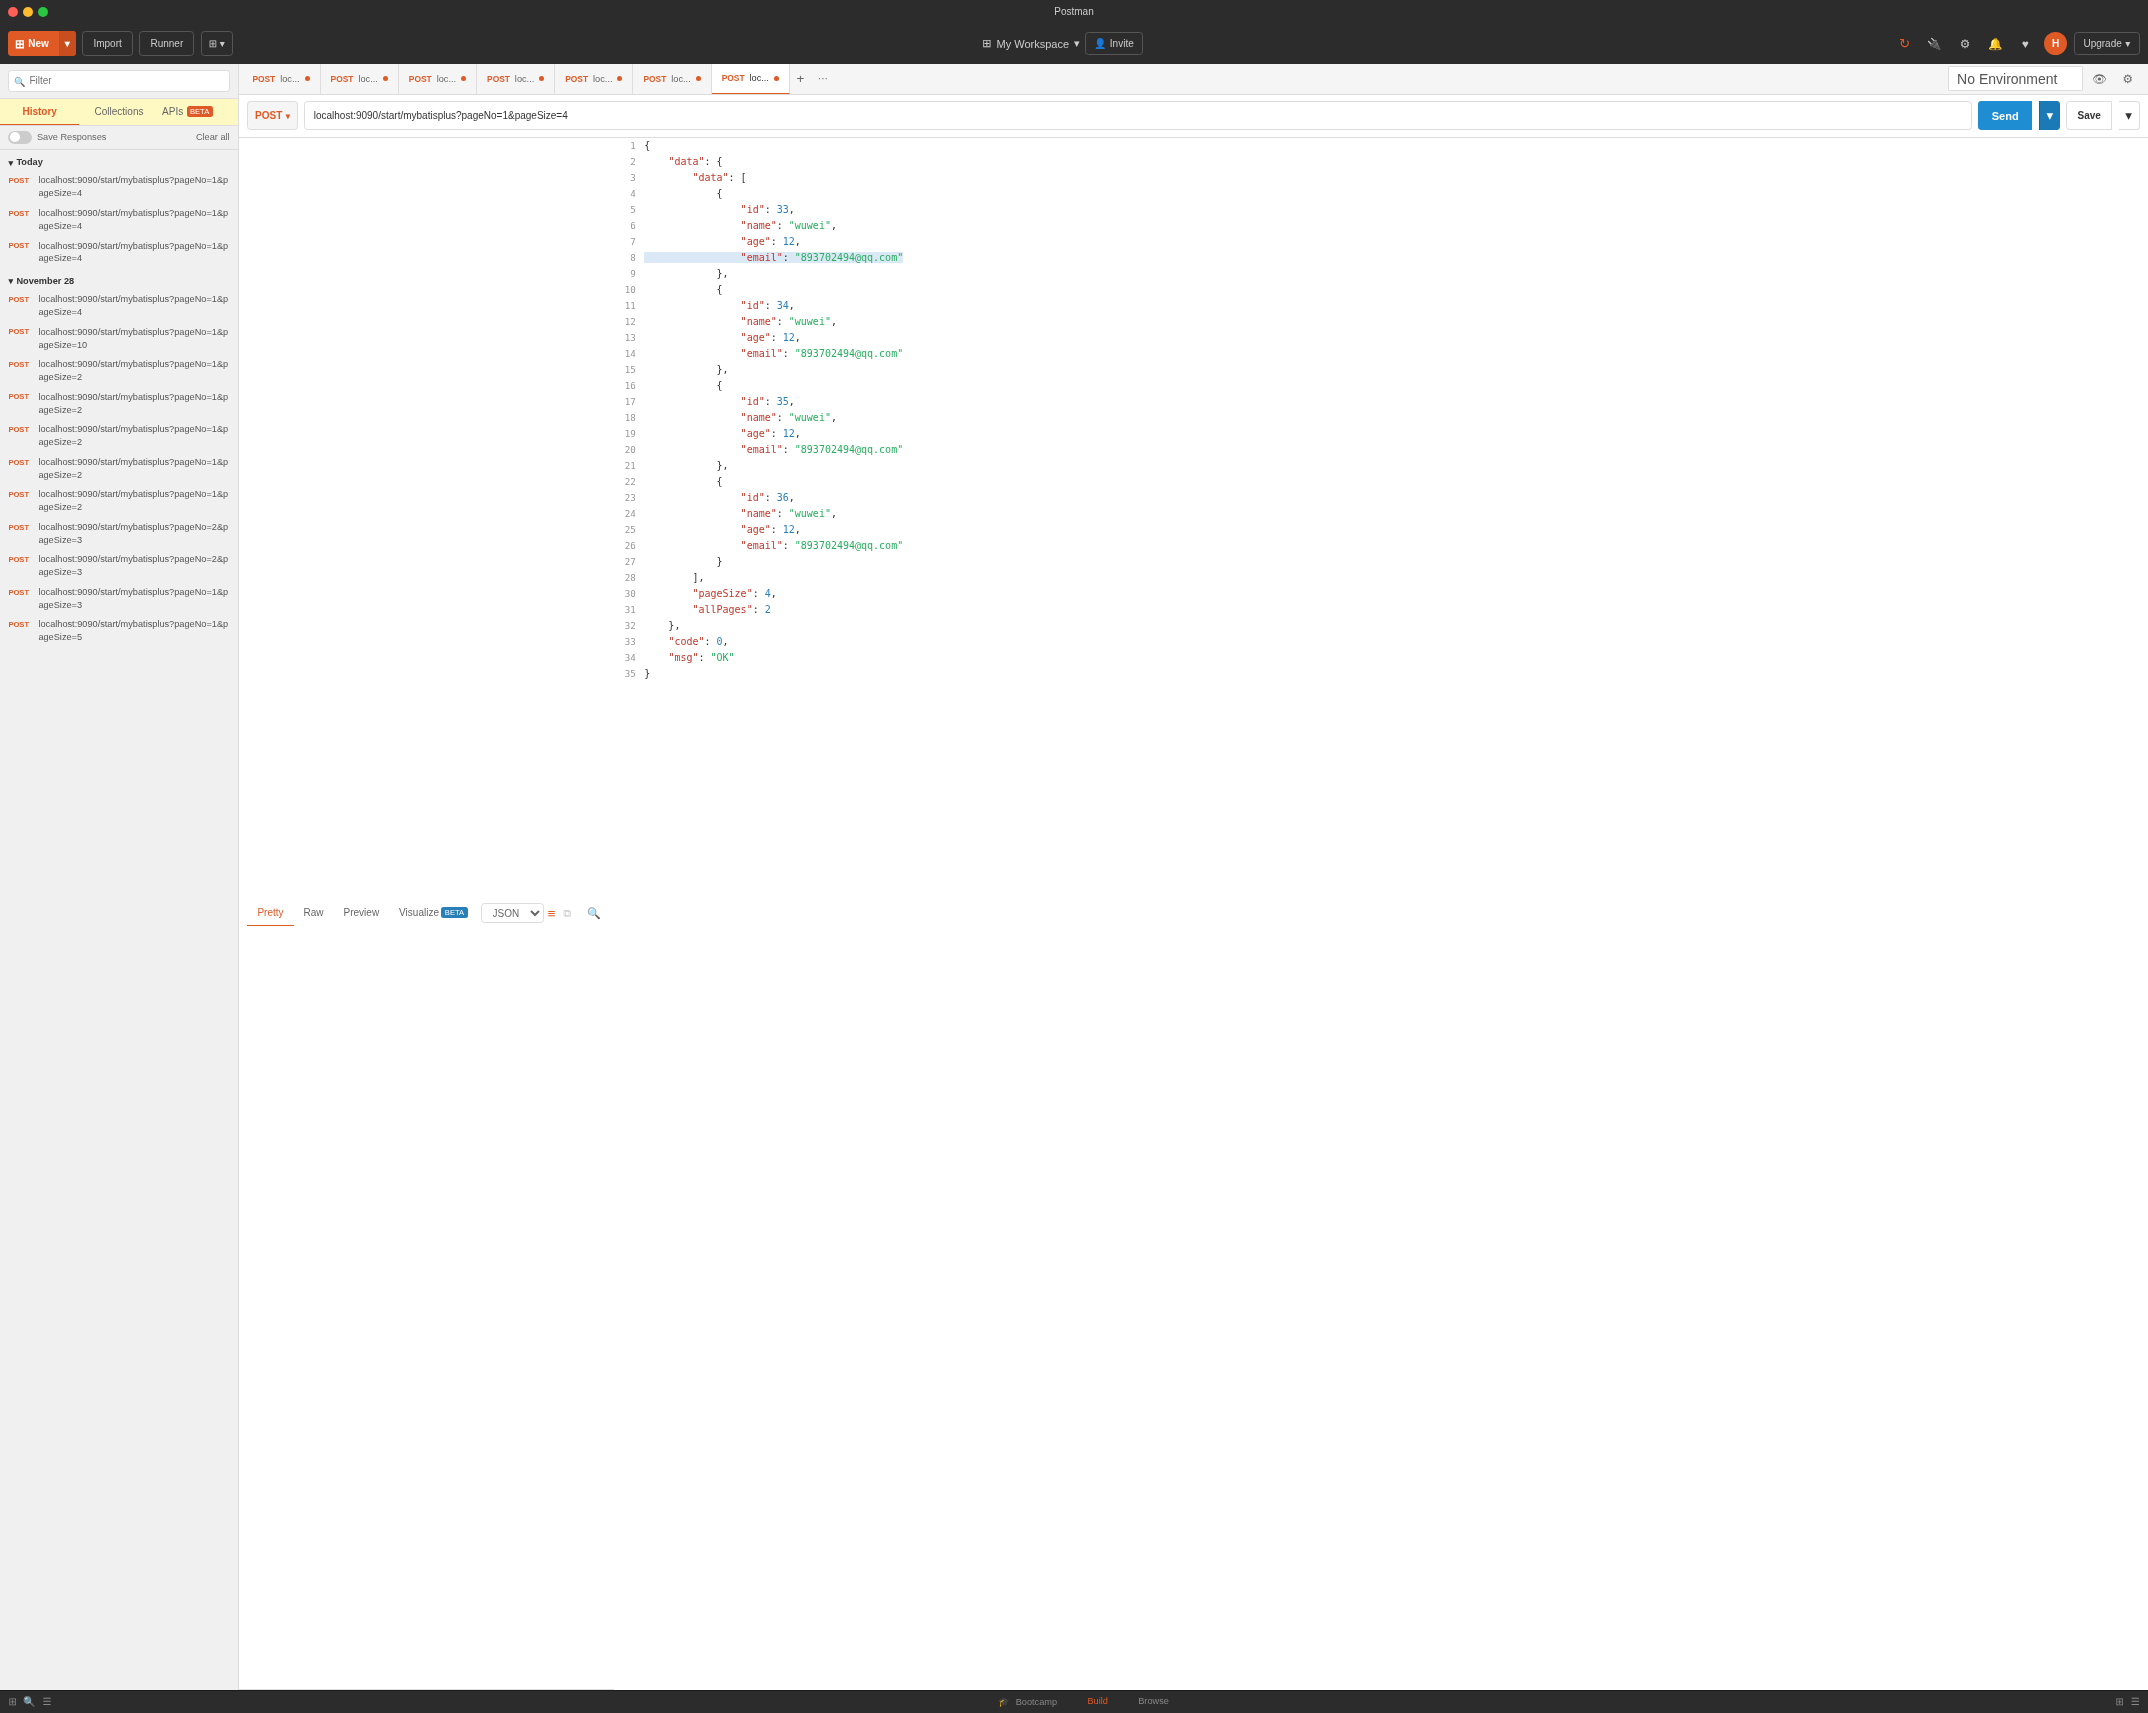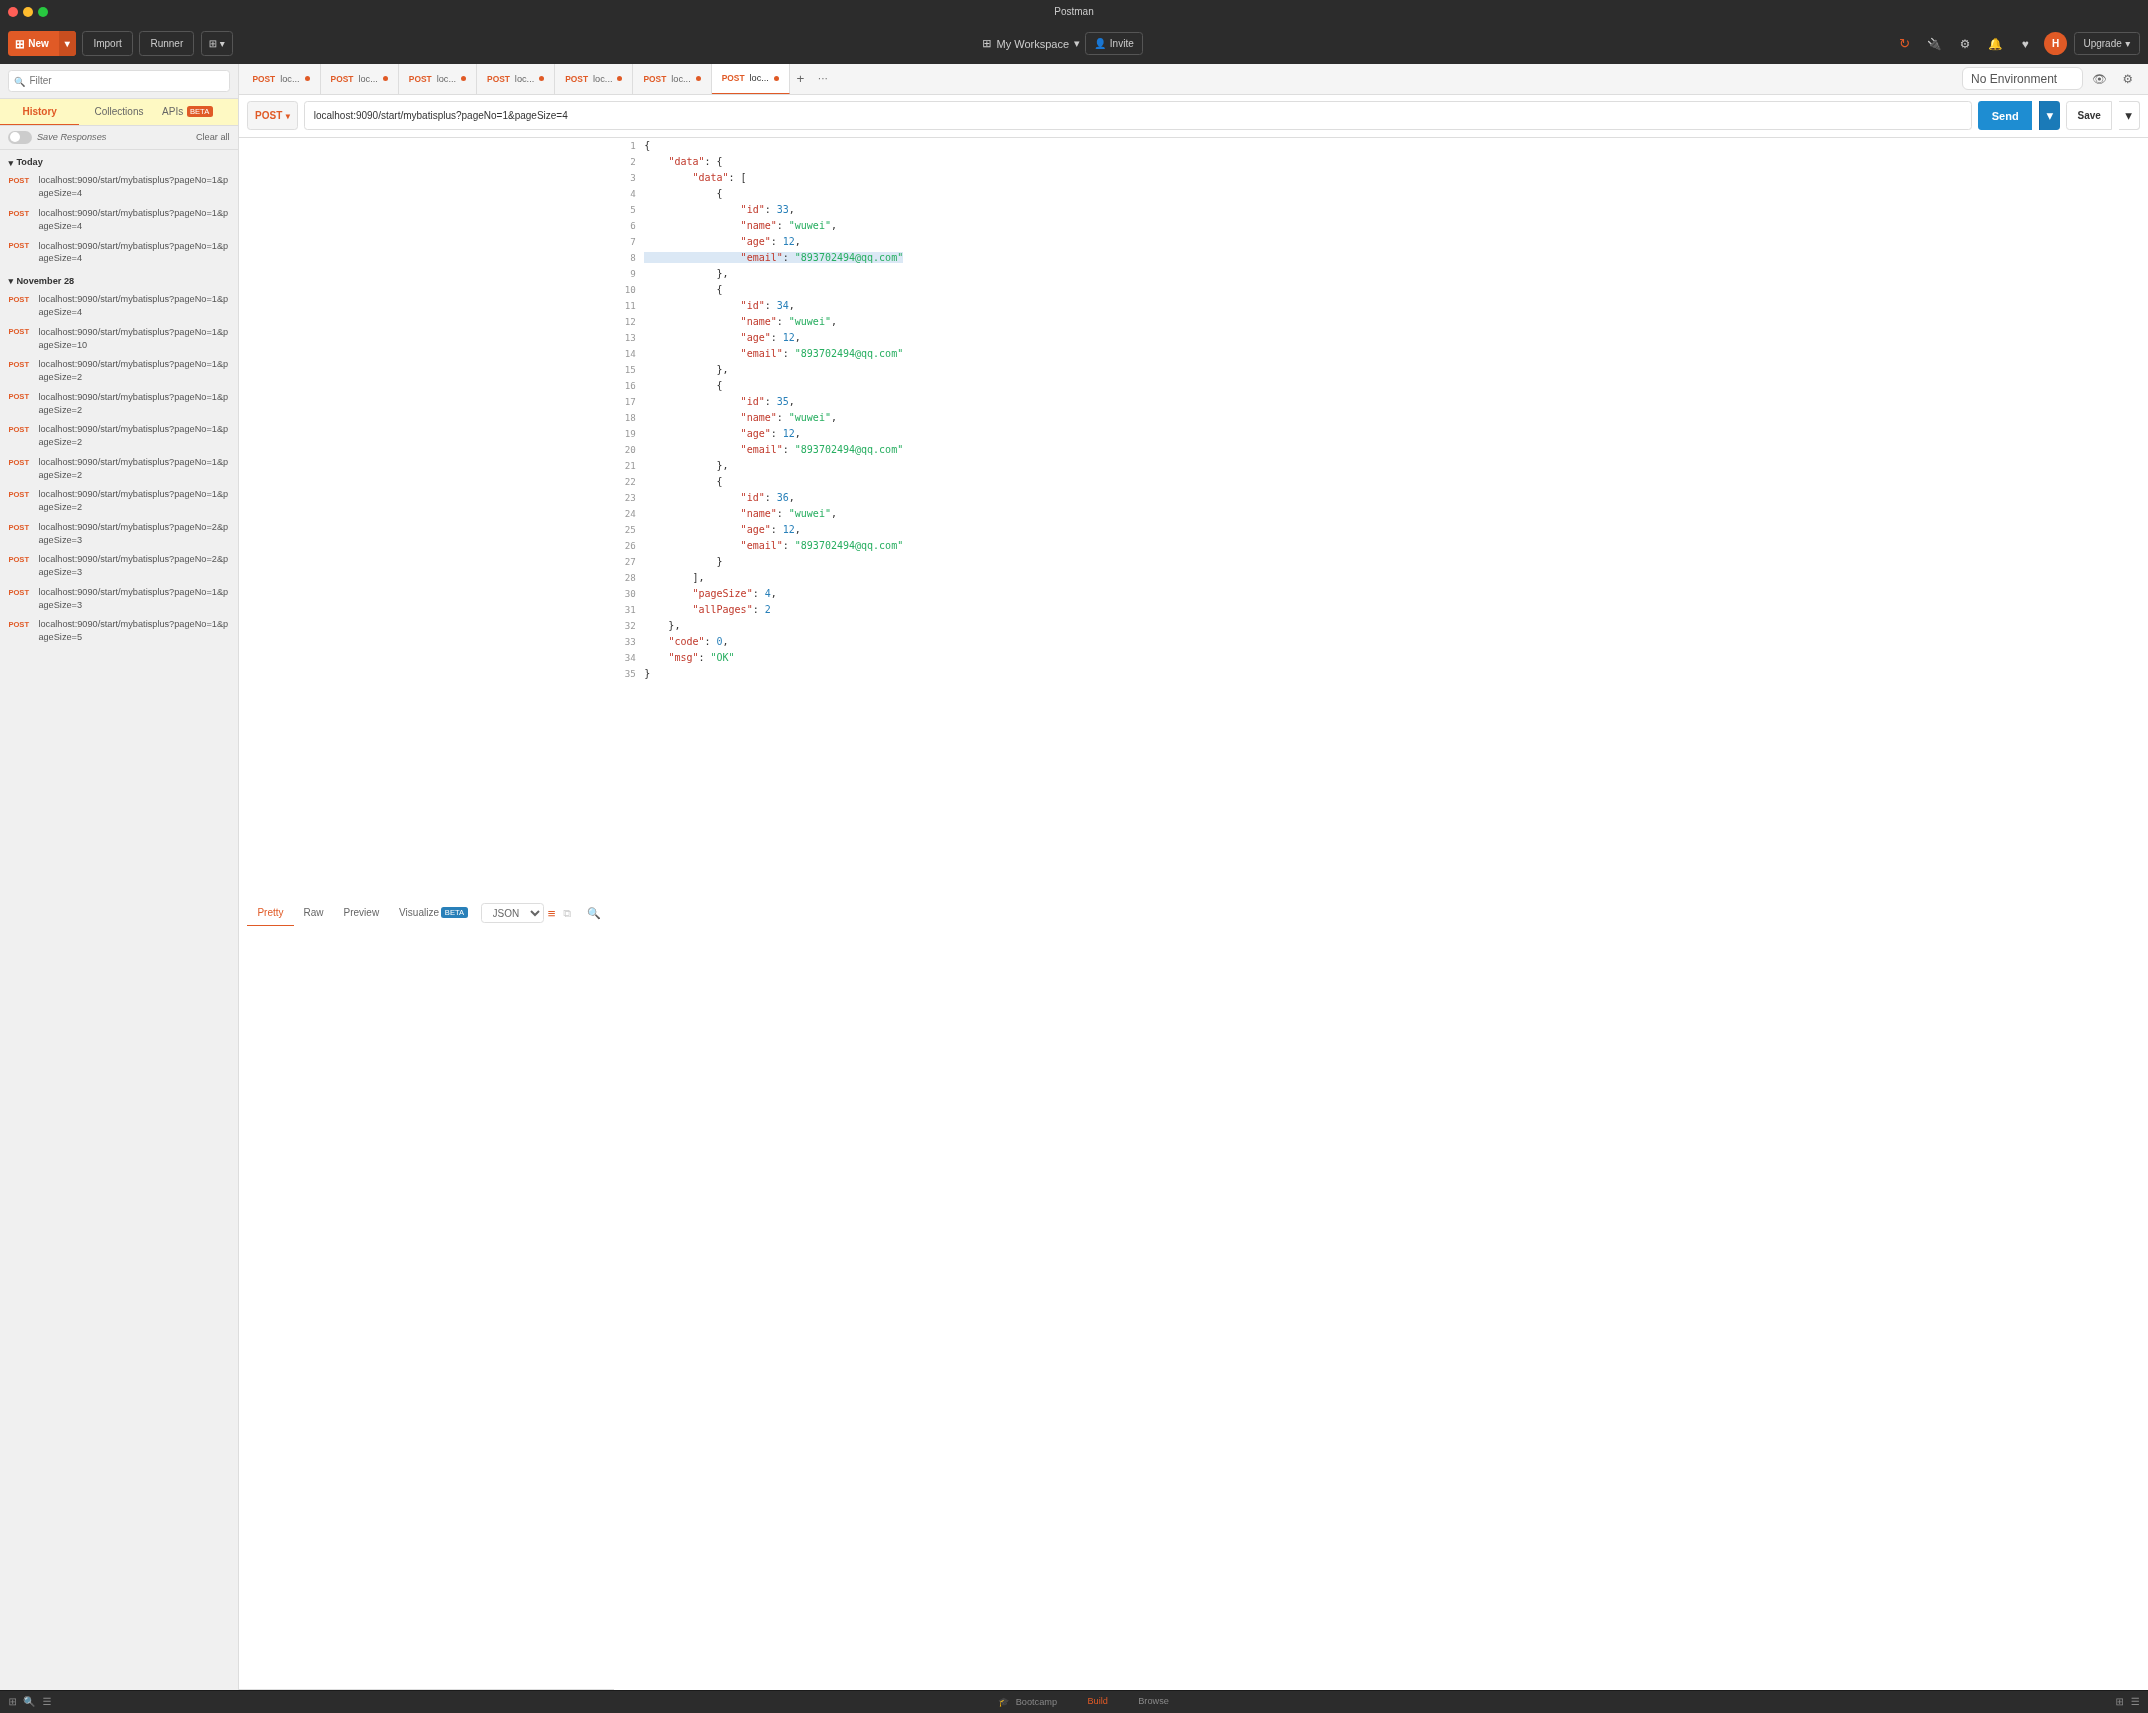--- a/index.html
+++ b/index.html
@@ -34,21 +34,21 @@
     .sidebar-search { padding: 6.7px 8.4px; border-bottom: 0.8px solid #ddd; }
     .sidebar-search input { width: 100%; background: white; border: 0.8px solid #ddd; border-radius: 3.4px; padding: 4.2px 6.7px 4.2px 20px; font-size: 10px; color: #666; outline: none; }
     .search-wrap { position: relative; }
     .search-icon-inner { position: absolute; left: 5.9px; top: 50%; transform: translateY(-50%); color: #999; font-size: 9.2px; }
     .sidebar-tabs { display: flex; border-bottom: 0.8px solid #ddd; background: #fef9c3; }
     .sidebar-tab { flex: 1; text-align: center; padding: 6.7px 3.4px; cursor: pointer; font-size: 10px; color: #666; border-bottom: 1.7px solid transparent; }
     .sidebar-tab.active { color: #e05a26; border-bottom-color: #e05a26; font-weight: 600; }
     .sidebar-controls { display: flex; align-items: center; padding: 5px 8.4px; border-bottom: 0.8px solid #ddd; gap: 5px; }
     .toggle { width: 23.5px; height: 13.4px; background: #ccc; border-radius: 6.7px; position: relative; cursor: pointer; }
     .toggle-knob { width: 10px; height: 10px; background: white; border-radius: 50%; position: absolute; top: 1.7px; left: 1.7px; }
-    .save-responses-label { font-size: 9.2px; color: #666; flex: 1; font-style: italic; }
+    .save-responses-label { font-size: 9.2px; color: #666; flex: 1; }
     .clear-all-btn { font-size: 9.2px; color: #666; cursor: pointer; background: none; border: none; }
 
     .history-list { overflow-y: auto; flex: 1; padding-bottom: 8.4px; }
     .history-group-header { padding: 6.7px 8.4px 3.4px; font-size: 9.2px; font-weight: 600; color: #333; display: flex; align-items: center; gap: 3.4px; }
     .history-item { display: flex; align-items: flex-start; padding: 3.4px 8.4px; cursor: pointer; gap: 5px; }
     .method-badge { font-size: 7.6px; font-weight: 700; color: #e05a26; min-width: 25px; padding-top: 1.7px; }
     .method-badge.post { color: #e05a26; }
     .history-url { font-size: 9.2px; color: #555; line-height: 1.4; word-break: break-all; }
 
     
@@ -90,21 +90,21 @@
     .c-num { color: #2980b9; }
 
     
     .status-bar { background: #2c2c2c; height: 23.5px; display: flex; align-items: center; padding: 0 8.4px; gap: 8.4px; flex-shrink: 0; border-top: 0.8px solid #1a1a1a; }
     .status-left { display: flex; align-items: center; gap: 6.7px; }
     .status-icon { color: #888; font-size: 10px; cursor: pointer; }
     .status-center { flex: 1; display: flex; justify-content: center; gap: 17px; }
     .status-tab { color: #888; font-size: 9.2px; cursor: pointer; padding: 1.7px 6.7px; }
     .status-tab.active { color: #e05a26; }
     .status-right { display: flex; gap: 6.7px; }
-    .env-dropdown { background: white; border: 0.8px solid #ddd; border-radius: 6px; padding: 3.4px 23.5px 3.4px 8.4px; font-size: 12px; color: #555; cursor: pointer; appearance: none; }
+    .env-dropdown { background: white; border: 0.8px solid #ddd; border-radius: 1px; padding: 3.4px 23.5px 3.4px 8.4px; font-size: 14px; color: #555; cursor: pointer; appearance: none; }
     .icon-eye { color: #666; font-size: 11.7px; cursor: pointer; }
     .icon-gear { color: #666; font-size: 11.7px; cursor: pointer; }
 
     .chevron { font-size: 8.4px; }
 
     .response-area { display: flex; flex-direction: row; flex: 1; overflow: hidden; }
 
     .beta-badge { font-size: 7.6px; background: #e05a26; color: white; border-radius: 2.5px; padding: 0.8px 3.4px; vertical-align: middle; margin-left: 1.7px; }
     .beta-badge-blue { font-size: 7.6px; background: #2980b9; color: white; border-radius: 2.5px; padding: 0.8px 3.4px; }
 

